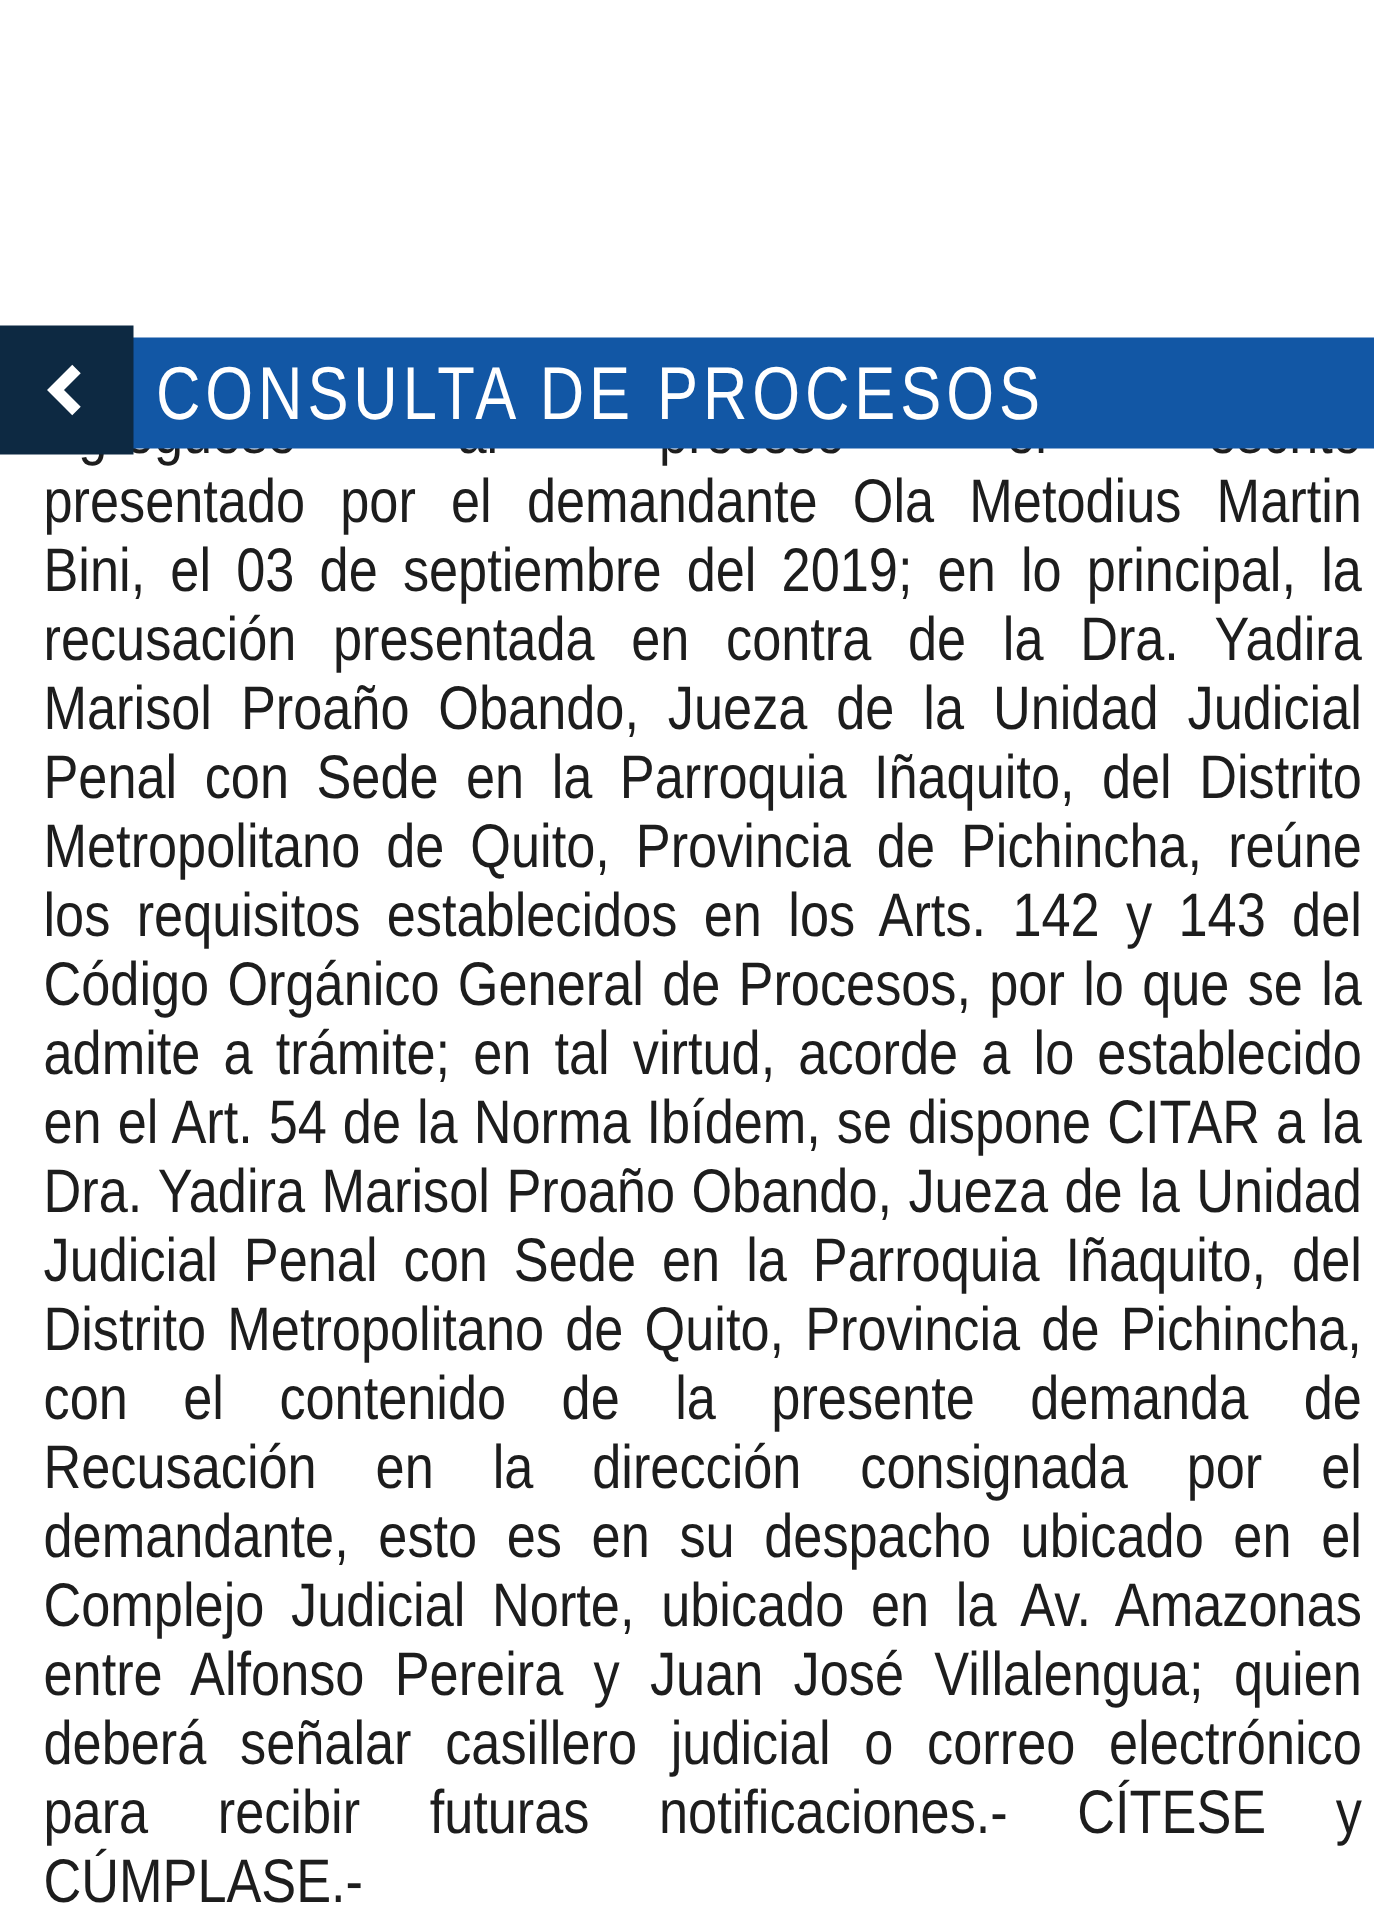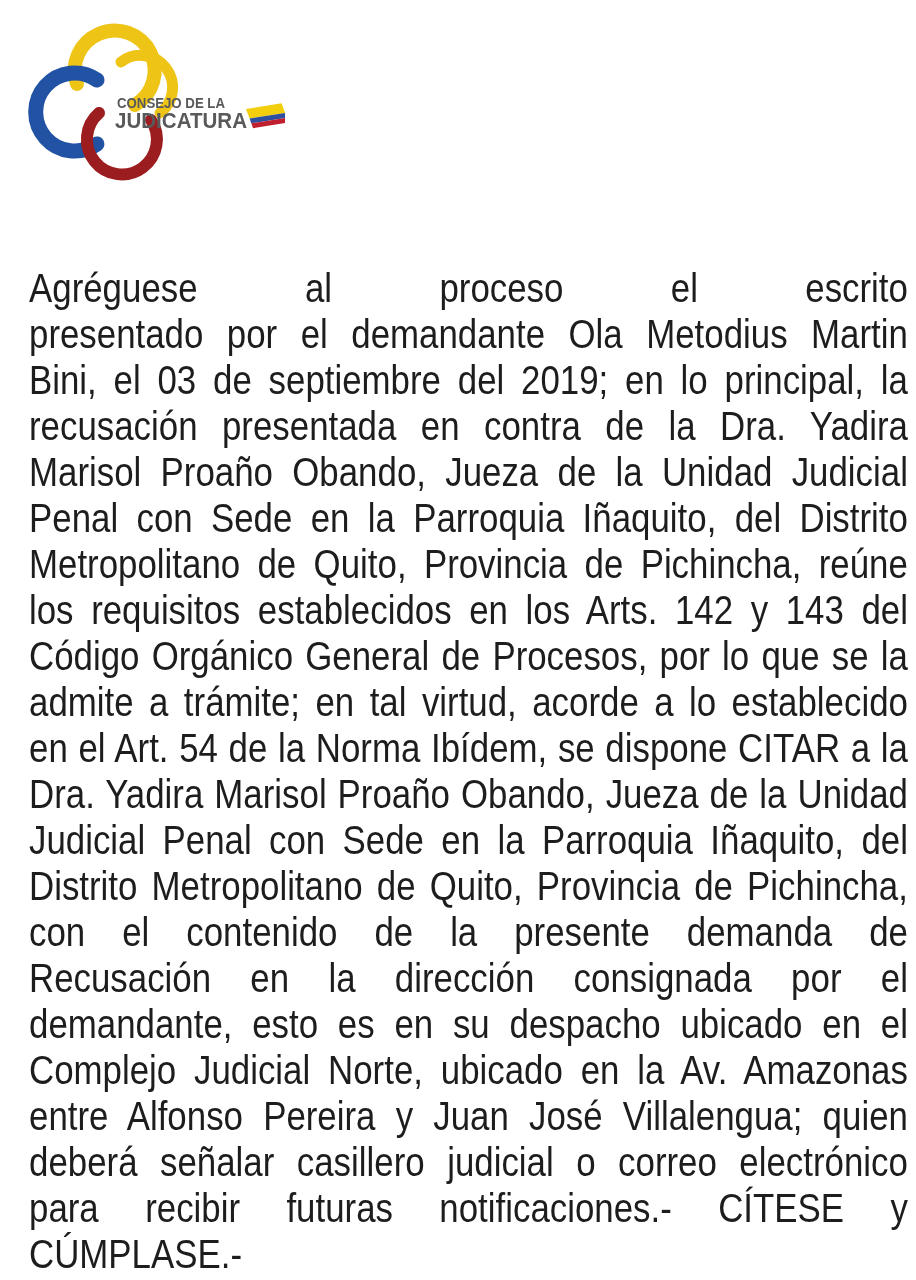--- a/index.html
+++ b/index.html
@@ -48,36 +48,24 @@
 
 <div class="screen">
 
   <div class="doc">
     <div class="doc-inner">
       <div class="clipped-line">Agréguese al proceso el escrito</div>
       <p class="doc-body">presentado por el demandante Ola Metodius Martin Bini, el 03 de septiembre del 2019; en lo principal, la recusación presentada en contra de la Dra. Yadira Marisol Proaño Obando, Jueza de la Unidad Judicial Penal con Sede en la Parroquia Iñaquito, del Distrito Metropolitano de Quito, Provincia de Pichincha, reúne los requisitos establecidos en los Arts. 142 y 143 del Código Orgánico General de Procesos, por lo que se la admite a trámite; en tal virtud, acorde a lo establecido en el Art. 54 de la Norma Ibídem, se dispone CITAR a la Dra. Yadira Marisol Proaño Obando, Jueza de la Unidad Judicial Penal con Sede en la Parroquia Iñaquito, del Distrito Metropolitano de Quito, Provincia de Pichincha, con el contenido de la presente demanda de Recusación en la dirección consignada por el demandante, esto es en su despacho ubicado en el Complejo Judicial Norte, ubicado en la Av. Amazonas entre Alfonso Pereira y Juan José Villalengua; quien deberá señalar casillero judicial o correo electrónico para recibir futuras notificaciones.- CÍTESE y CÚMPLASE.-</p>
     </div>
   </div>
 
-  <div class="logo-area">
-    <svg width="265" height="190" viewBox="0 0 265 190">
 
-      <path d="M 57 74 A 40 40 0 1 1 115 95" fill="none" stroke="#eec417" stroke-width="14" stroke-linecap="round"></path>
-
-      <path d="M 101 52 A 30 30 0 0 1 140 103" fill="none" stroke="#eec417" stroke-width="11" stroke-linecap="round"></path>
-
-      <path d="M 77 70 A 39 39 0 1 0 77 134" fill="none" stroke="#2152a3" stroke-width="15" stroke-linecap="round"></path>
-
-      <path d="M 79 103 A 35 35 0 1 0 131 110" fill="none" stroke="#9c1d20" stroke-width="12" stroke-linecap="round"></path>
-
-      <text x="97" y="98" font-size="14.5" font-weight="bold" fill="#58595b" textLength="108" lengthAdjust="spacingAndGlyphs">CONSEJO DE LA</text>
-      <text x="95" y="118" font-size="22" font-weight="bold" fill="#58595b" textLength="132" lengthAdjust="spacingAndGlyphs">JUDICATURA</text>
-
-      <g transform="translate(226,99) rotate(-9)">
-        <path d="M 0 0 L 36 0 L 38 10 L 2 10 Z" fill="#f2ce0c"></path>
-        <path d="M 2 10 L 38 10 L 39 15 L 3 15 Z" fill="#2d4f9e"></path>
-        <path d="M 3 15 L 39 15 L 40 20 L 4 20 Z" fill="#c01f2f"></path>
-      </g>
-    </svg>
+  <div class="appbar">
+    <div class="appbar-bluebar"></div>
+    <div class="appbar-backbox">
+      <svg width="40" height="44" viewBox="0 0 40 44">
+        <polyline points="26,8 12,22 26,36" fill="none" stroke="#ffffff" stroke-width="8"></polyline>
+      </svg>
+    </div>
+    <div class="appbar-title">CONSULTA DE PROCESOS</div>
   </div>
-
 
 </div>
 
 </body></html>

